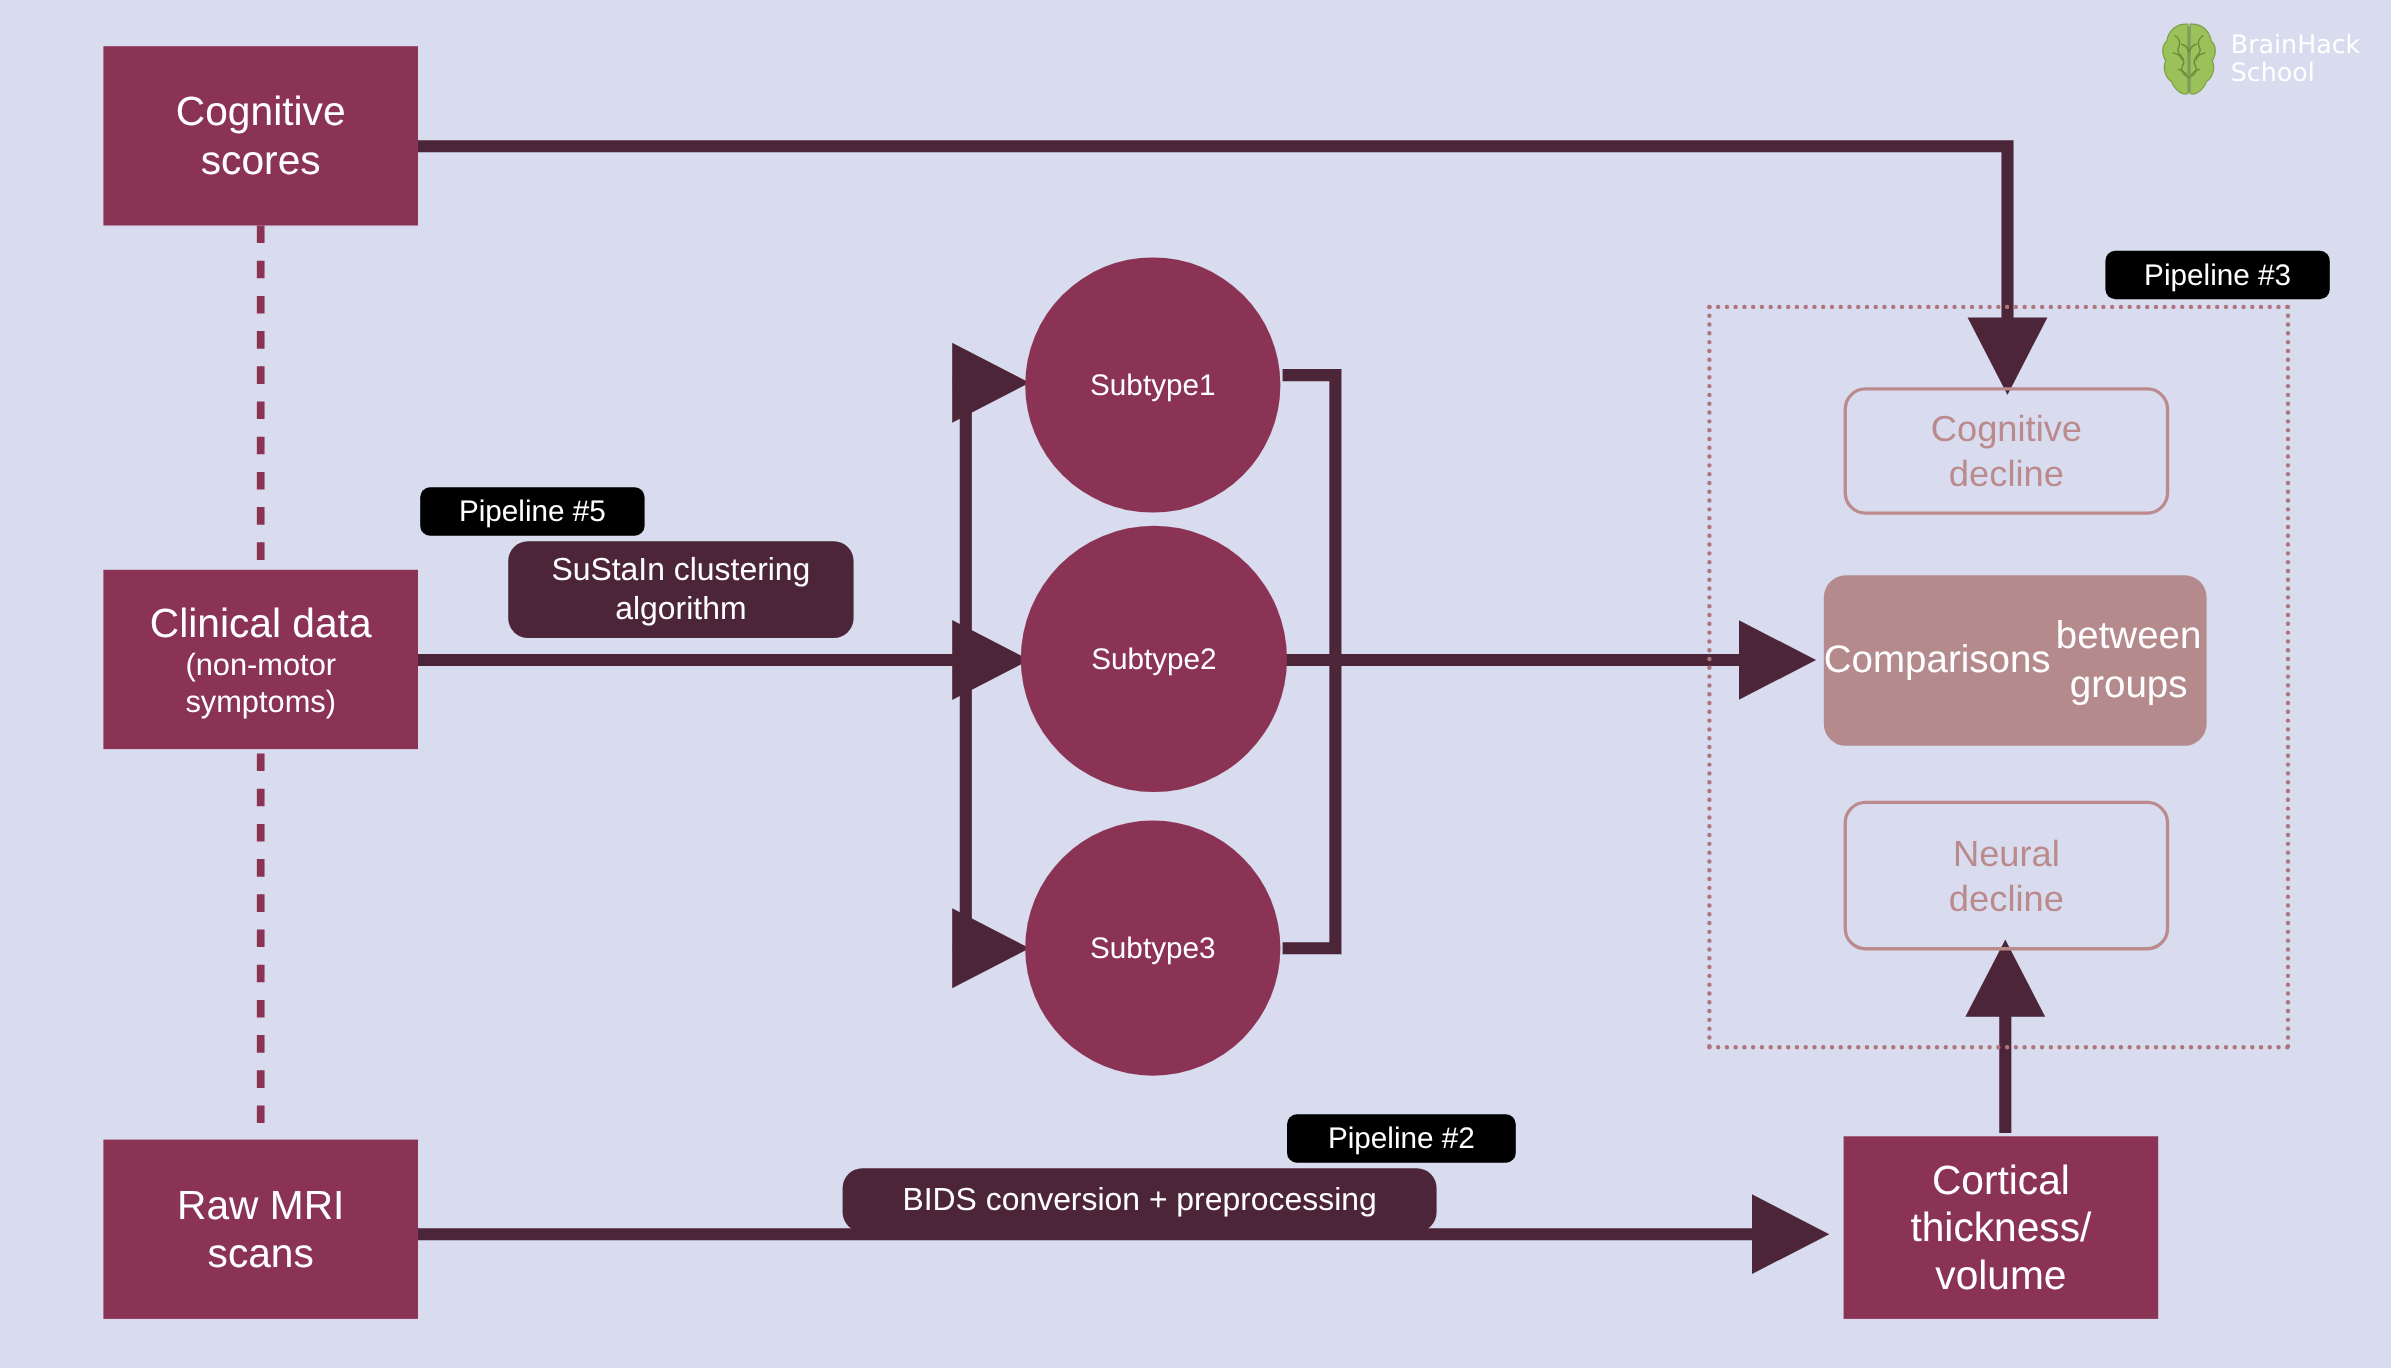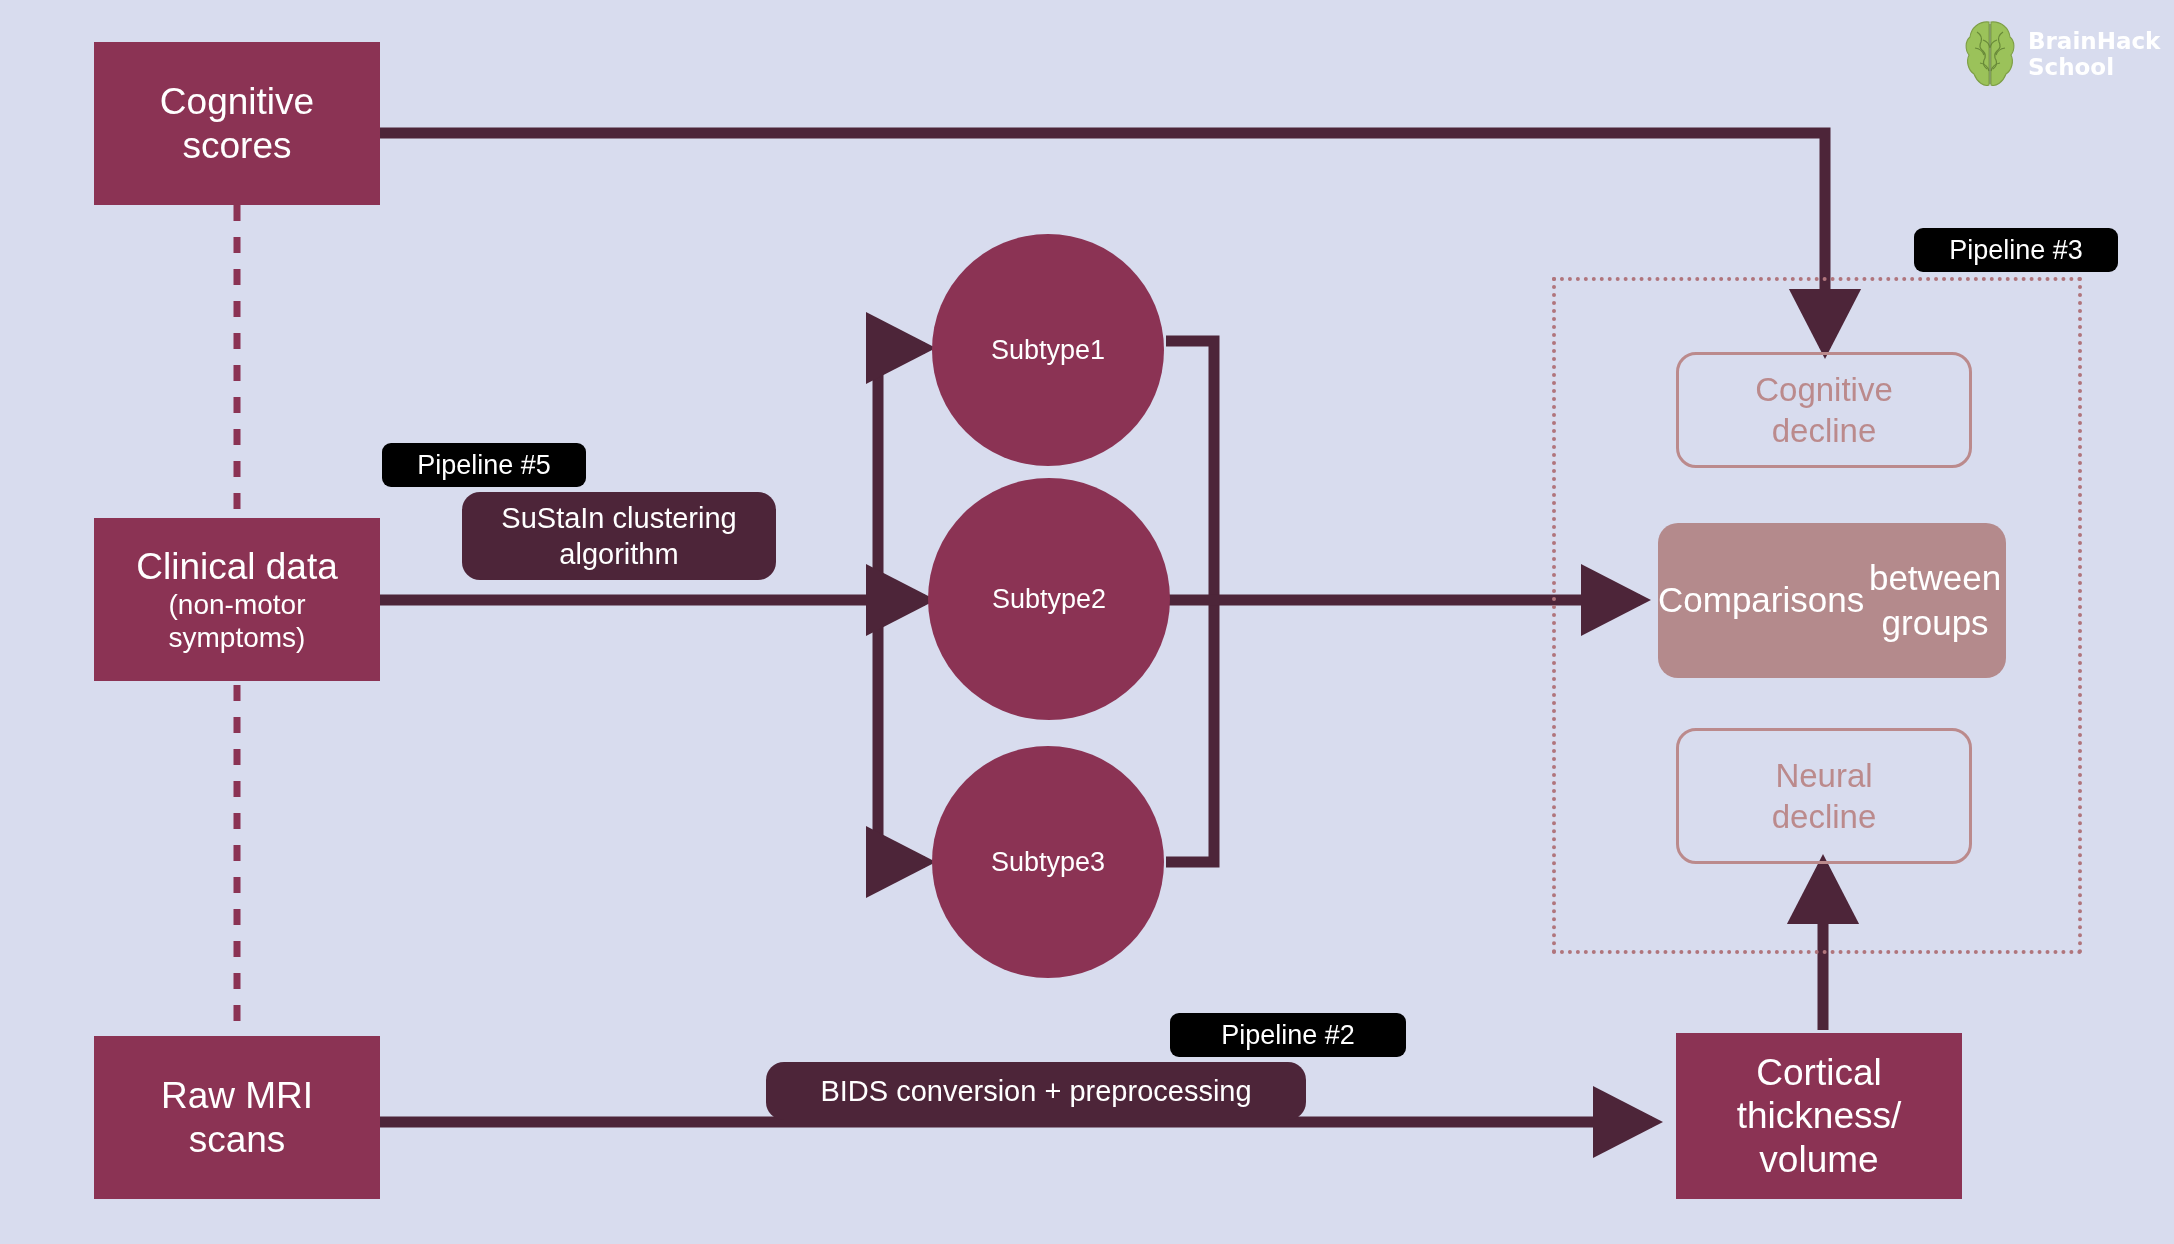--- a/index.html
+++ b/index.html
@@ -126,21 +126,20 @@
     box-sizing: border-box;
     background: transparent;
   }
 
   
   .logo {
     position: absolute;
     display: flex;
     align-items: center;
     gap: 10px;
-    font-weight: bold;
   }
   .logo-text {
     color: #ffffff;
     font-size: 23px;
     line-height: 1.15;
     font-family: "DejaVu Sans", sans-serif;
   }
 </style>
 </head>
 <body>
@@ -208,21 +207,21 @@
   </div>
 
   <div class="badge" style="left:382px; top:443px; width:204px; height:44px;">
     <span>Pipeline #5</span>
   </div>
   <div class="pill" style="left:462px; top:492px; width:314px; height:88px; flex-direction:column;">
     <div>SuStaIn clustering</div>
     <div>algorithm</div>
   </div>
 
-  <div class="badge" style="left:1170px; top:1013px; width:236px; height:44px;">
+  <div class="badge" style="left:1170px; top:1013px; width:208px; height:44px;">
     <span>Pipeline #2</span>
   </div>
   <div class="pill" style="left:766px; top:1062px; width:540px; height:58px;">
     <span>BIDS conversion + preprocessing</span>
   </div>
 
   <div class="badge" style="left:1914px; top:228px; width:204px; height:44px;">
     <span>Pipeline #3</span>
   </div>
 

